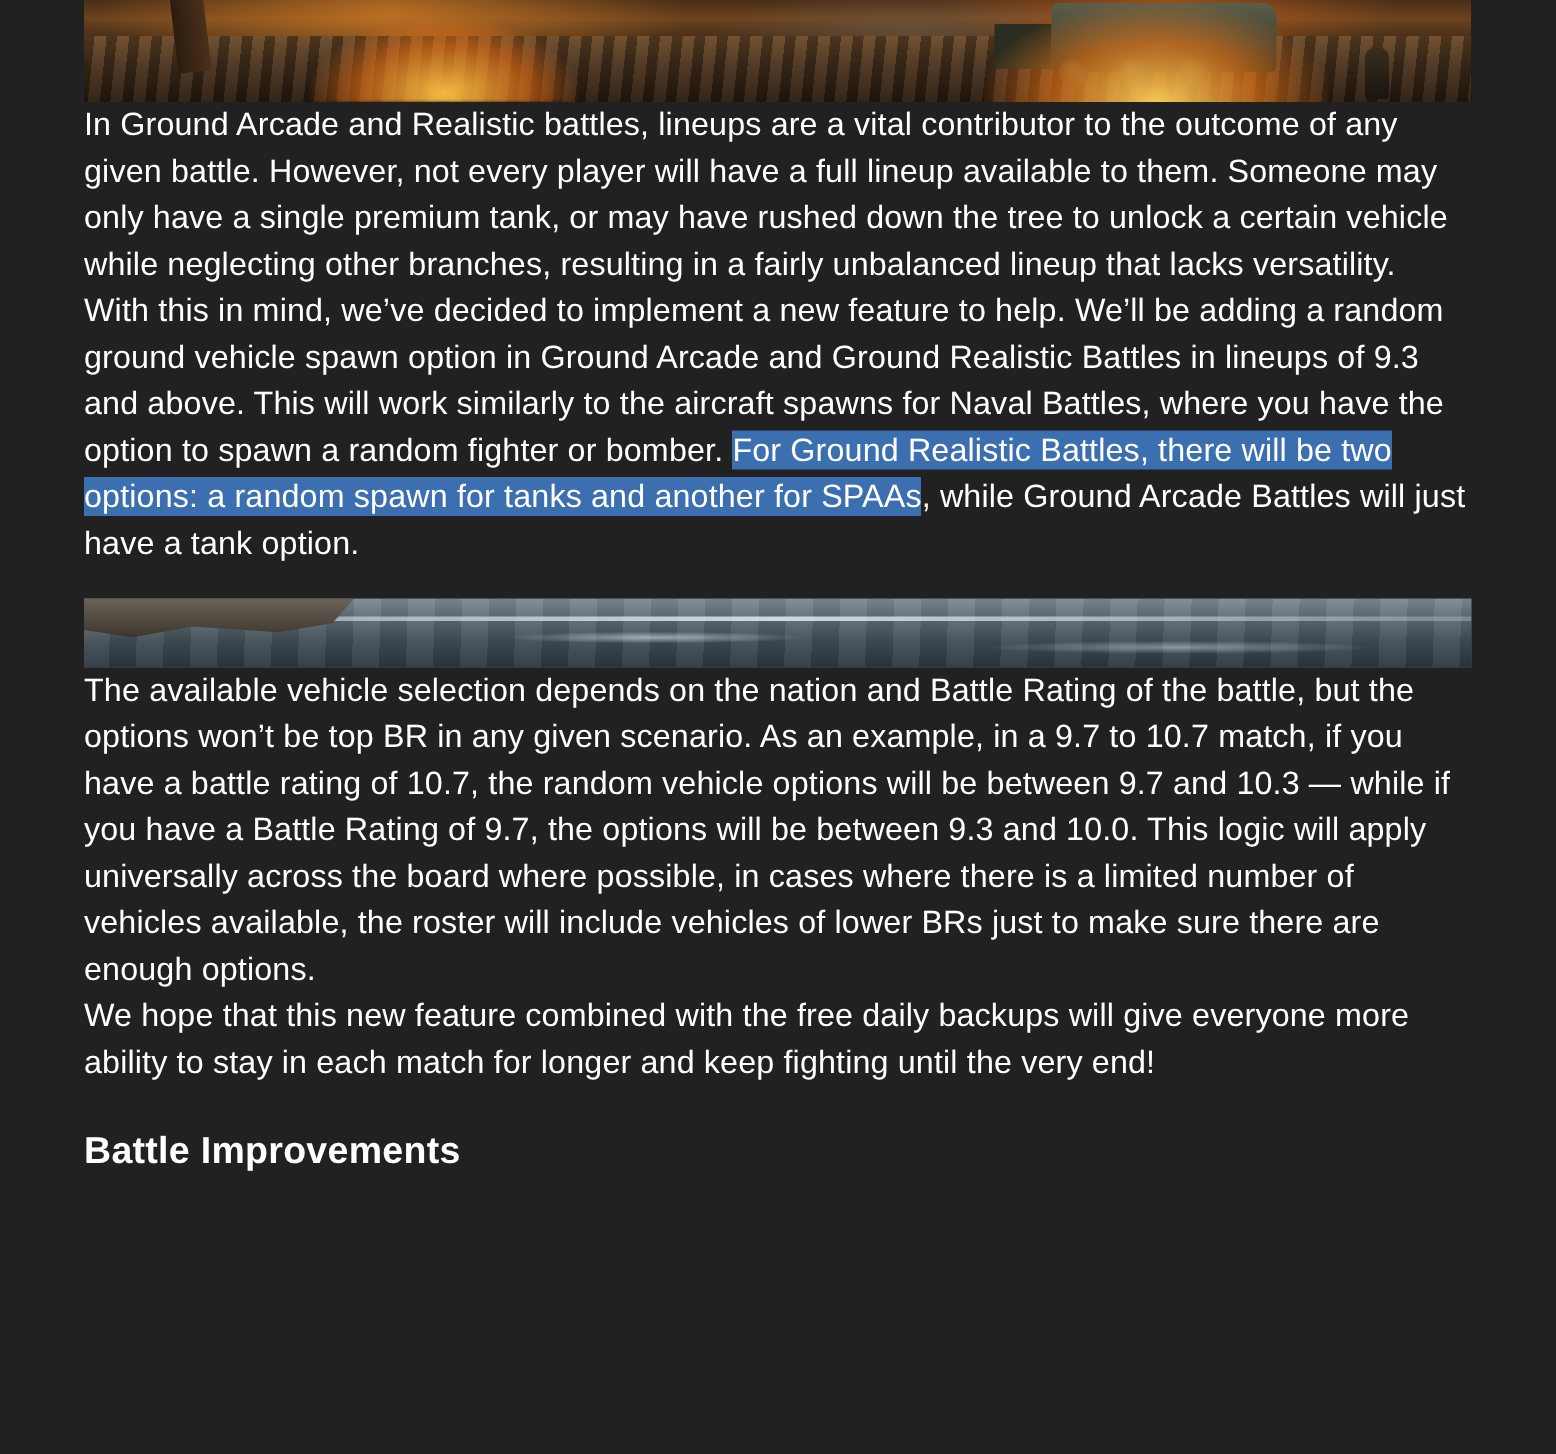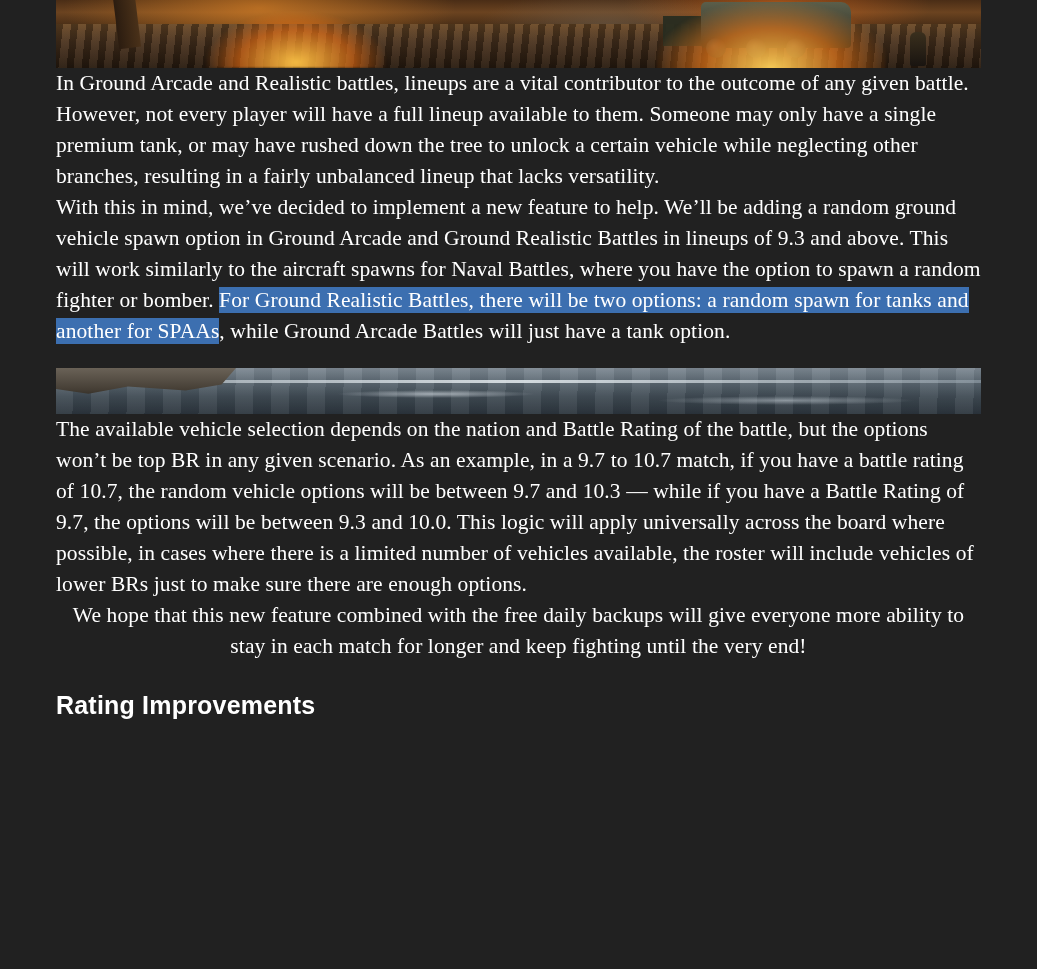--- a/index.html
+++ b/index.html
@@ -98,27 +98,26 @@
   }
 
   
   p.para {
     font-size: 21.5px;
     line-height: 31px;
     margin: 0;
     color: #ffffff;
     font-weight: 400;
     letter-spacing: 0.1px;
-    font-family: Liberation Serif, serif;
   }
   .p1 { margin-top: 32px; }
   .p2 { margin-top: 20px; }
   .p4 { margin-top: 20px; }
   .p5 { margin-top: 22px; }
-  .p6 { margin-top: 22px; text-align: center; }
+  .p6 { margin-top: 22px; }
 
   .highlight {
     background: #3c6fb0;
     color: #ffffff;
     padding: 1px 0;
     box-decoration-break: clone;
     -webkit-box-decoration-break: clone;
   }
 
   
@@ -200,16 +199,16 @@
       <div class="cliff"></div>
       <div class="foam1"></div>
       <div class="foam2"></div>
     </div>
 
     <p class="para p4">The available vehicle selection depends on the nation and Battle Rating of the battle, but the options won’t be top BR in any given scenario. As an example, in a 9.7 to 10.7 match, if you have a battle rating of 10.7, the random vehicle options will be between 9.7 and 10.3 — while if you have a Battle Rating of 9.7, the options will be between 9.3 and 10.0. This logic will apply universally across the board where possible, in cases where there is a limited number of vehicles available, the roster will include vehicles of lower BRs just to make sure there are enough options.</p>
 
 
     <p class="para p6">We hope that this new feature combined with the free daily backups will give everyone more ability to stay in each match for longer and keep fighting until the very end!</p>
 
-    <h2 class="section-title">Rating Improvements</h2>
+    <h2 class="section-title">Battle Improvements</h2>
 
   </div>
 </div>
 
 </body></html>

